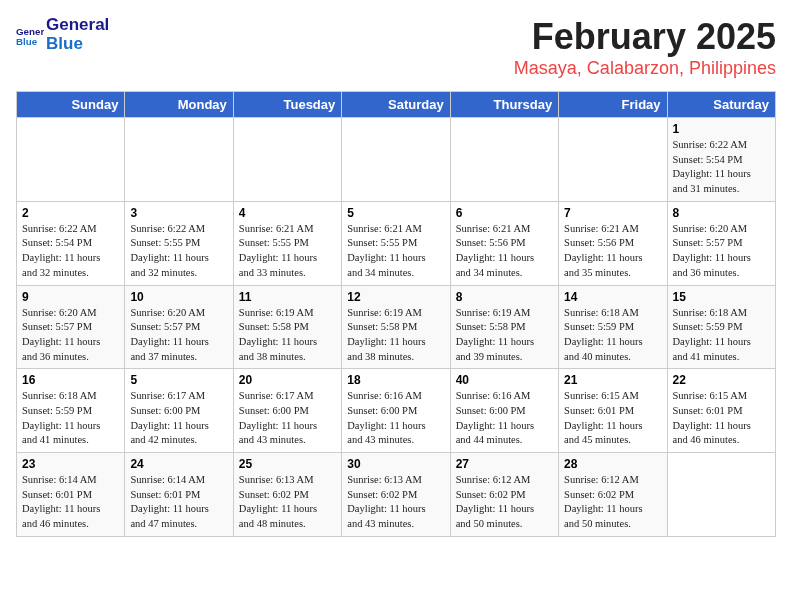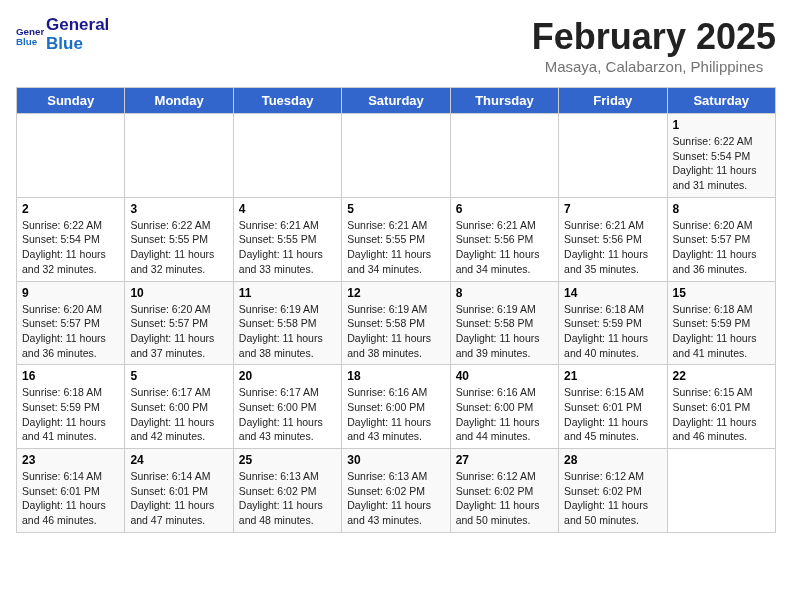--- a/index.html
+++ b/index.html
@@ -22,40 +22,40 @@
       font-size: 20px;
       font-weight: bold;
       color: #1a1a8c;
     }
     .logo-icon {
       width: 28px;
       height: 28px;
       margin-right: 2px;
     }
     .title-block {
-      text-align: center;
+      text-align: right;
     }
     .main-title {
       font-size: 36px;
       font-weight: bold;
       color: #222;
     }
     .subtitle {
-      font-size: 15px;
-      color: #737373;
+      font-size: 18px;
+      color: #ef4444;
     }
     .calendar-table {
       width: 100%;
       border-collapse: collapse;
       font-size: 11px;
     }
     .calendar-table thead tr th {
       background-color: #3366cc;
       color: #fff;
-      text-align: center;
+      text-align: right;
       padding: 5px 6px;
       font-size: 13px;
       font-weight: bold;
       border: 1px solid #ccc;
     }
     .calendar-table tbody tr td {
       vertical-align: top;
       border: 1px solid #ccc;
       padding: 4px 5px;
       width: 108px;
@@ -68,20 +68,21 @@
     .day-number {
       font-weight: bold;
       font-size: 12px;
       display: block;
       margin-bottom: 2px;
     }
     .day-info {
       font-size: 10.5px;
       color: #222;
       line-height: 1.4;
+      font-family: Liberation Serif, serif;
     }
     .empty-cell {
       background: #fff !important;
     }
   </style>
 </head>
 <body>
 
 <div class="header-section">
   <div class="logo">

